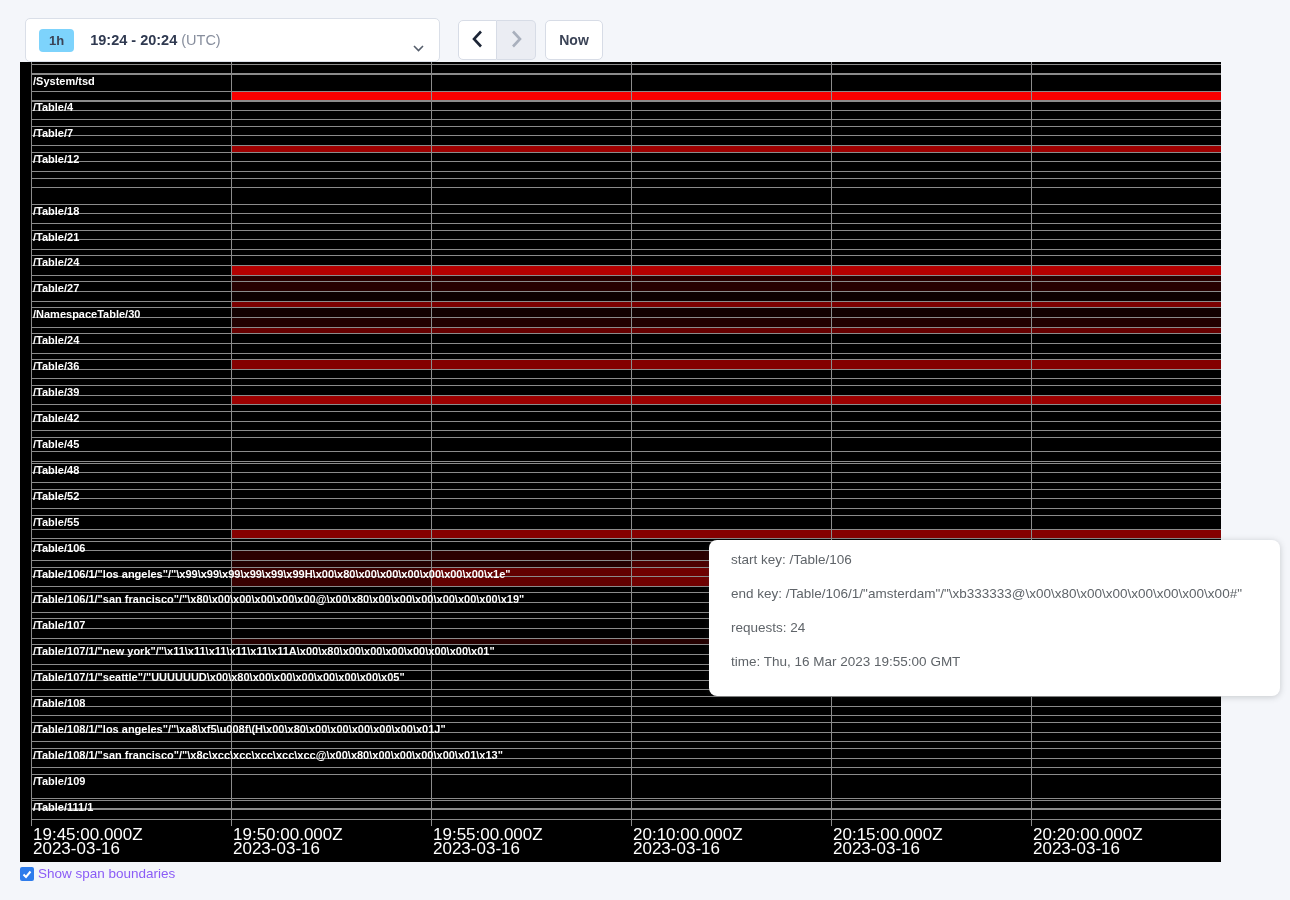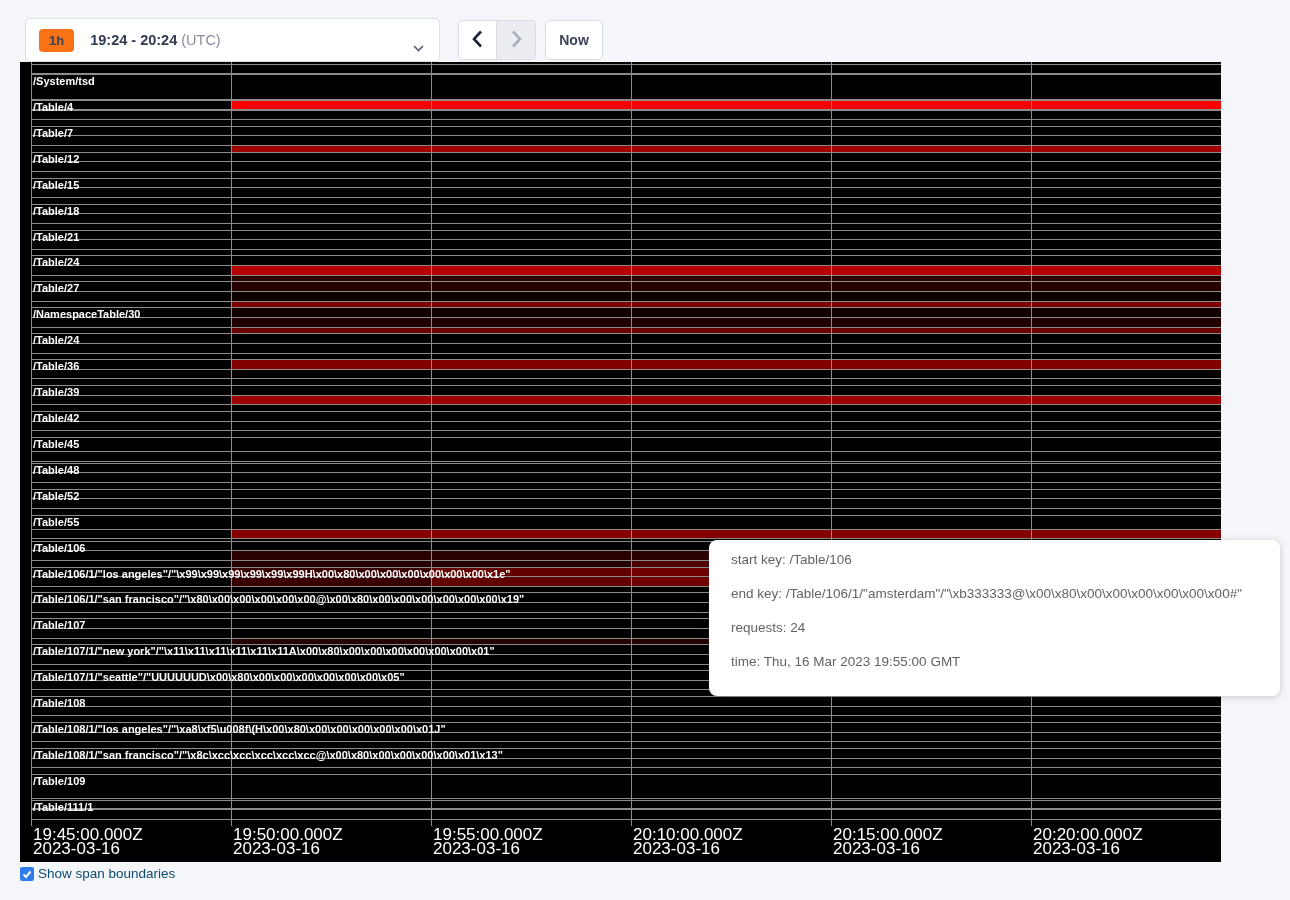--- a/index.html
+++ b/index.html
@@ -1,20 +1,20 @@
 <!DOCTYPE html>
 <html><head>
 <meta charset="utf-8">
 <style>
   html,body{margin:0;padding:0;width:1290px;height:900px;background:#f4f6fa;overflow:hidden;
             font-family:"Liberation Sans","DejaVu Sans",sans-serif;}
   
   .range-select{position:absolute;left:25px;top:18px;width:415px;height:44px;background:#fff;
                 border:1px solid #dadfe8;border-radius:5px;display:flex;align-items:center;box-sizing:border-box;cursor:pointer;}
-  .badge{margin-left:13px;background:#f97316;border-radius:4px;font-weight:bold;font-size:13px;
+  .badge{margin-left:13px;background:#7dd3fc;border-radius:4px;font-weight:bold;font-size:13px;
          color:#3b4356;padding:4px 10px;}
   .range-text{margin-left:16px;font-size:14.5px;color:#2f3950;}
   .range-text .bold{font-weight:bold;}
   .range-text .zone{color:#878e9d;margin-left:4px;}
   .chev-down{position:absolute;right:15px;top:19px;}
   .navgrp{position:absolute;left:458px;top:20px;display:flex;}
   .navbtn{width:39px;height:40px;background:#fff;border:1px solid #d7dce6;display:flex;
           align-items:center;justify-content:center;box-sizing:border-box;padding:0;cursor:pointer;}
   .navbtn.prev{border-radius:5px 0 0 5px;}
   .navbtn.next{border-radius:0 5px 5px 0;border-left:0;background:#ebedf3;cursor:default;}
@@ -36,21 +36,21 @@
         padding-left:2px;white-space:nowrap;}
   
   .tooltip{position:absolute;left:709px;top:540px;width:571px;height:156px;background:#fff;
            border-radius:8px;box-shadow:0 1px 6px rgba(60,64,67,.25);z-index:10;
            padding:10px 0 0 22px;box-sizing:border-box;font-size:13.5px;color:#5f6469;}
   .tip-line{line-height:20px;margin-bottom:14px;white-space:nowrap;}
   
   .footer{position:absolute;left:20px;top:866px;display:flex;align-items:center;}
   .cbx{width:14px;height:14px;background:#2e7ceb;border-radius:2px;display:inline-flex;
        align-items:center;justify-content:center;margin-right:4px;cursor:pointer;}
-  .cbx-label{font-size:13.5px;color:#0c4a6e;}
+  .cbx-label{font-size:13.5px;color:#8b5cf6;}
 </style>
 </head>
 <body>
 
 <div class="range-select">
   <span class="badge">1h</span>
   <span class="range-text"><span class="bold">19:24 - 20:24</span><span class="zone">(UTC)</span></span>
   <span class="chev-down">
     <svg width="11" height="7" viewBox="0 0 11 7">
         <polyline points="1,1 5.5,5.5 10,1" stroke="#555d6b" stroke-width="1.6" fill="none"></polyline>
@@ -75,21 +75,21 @@
 </div>
 <button class="nowbtn">Now</button>
 
 <div class="chart">
   <div class="plot">
     <div class="pad">
       <div style="top:2px"></div>
         <div style="top:11px"></div>
     </div>
   <div class="group">
-        <div class="band" style="height: 25px;">
+        <div class="band" style="height: 17px;">
           <span class="lbl">/System/tsd</span>
         </div>
         <div class="band" style="height: 9.7px; background: linear-gradient(90deg, rgb(0, 0, 0) 0px, rgb(0, 0, 0) 200px, rgb(249, 0, 0) 200px);"></div>
         <div class="band" style="height: 6.63px;"></div>
       </div>
       <div class="group">
         <div class="band" style="height: 9.6px;">
           <span class="lbl">/Table/4</span>
         </div>
         <div class="band" style="height: 9.7px;"></div>
@@ -103,23 +103,20 @@
         <div class="band" style="height: 6.63px; background: linear-gradient(90deg, rgb(0, 0, 0) 0px, rgb(0, 0, 0) 200px, rgb(158, 0, 0) 200px);"></div>
       </div>
       <div class="group">
         <div class="band" style="height: 9.6px;">
           <span class="lbl">/Table/12</span>
         </div>
         <div class="band" style="height: 9.7px;"></div>
         <div class="band" style="height: 6.63px;"></div>
       </div>
       <div class="group">
-        <div class="band" style="height: 9.6px;">
-          <span class="lbl">/Table/15</span>
-        </div>
         <div class="band" style="height: 9.7px;"></div>
         <div class="band" style="height: 6.63px;"></div>
       </div>
       <div class="group">
         <div class="band" style="height: 9.6px;">
           <span class="lbl">/Table/18</span>
         </div>
         <div class="band" style="height: 9.7px;"></div>
         <div class="band" style="height: 6.63px;"></div>
       </div>

